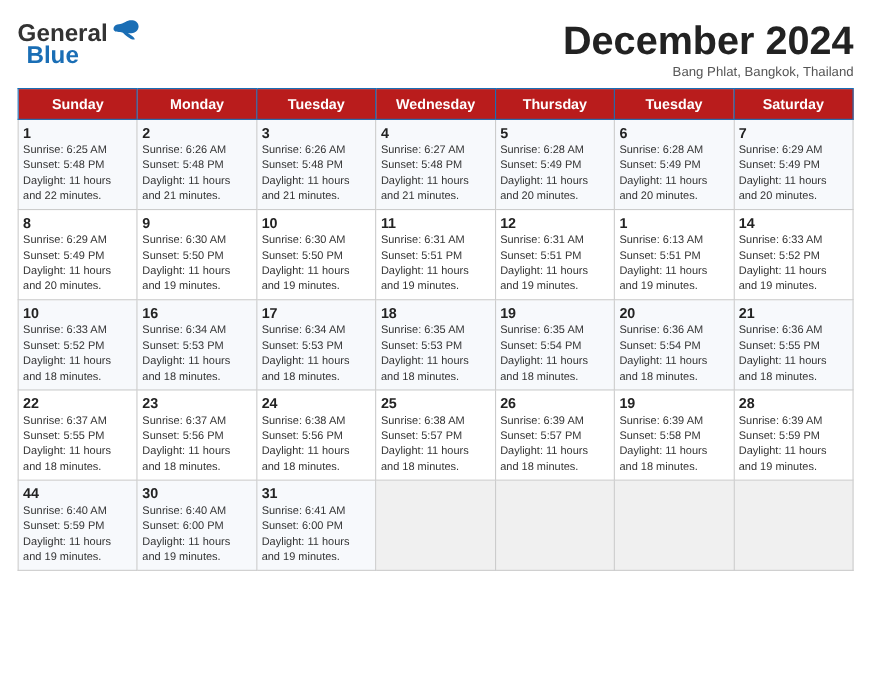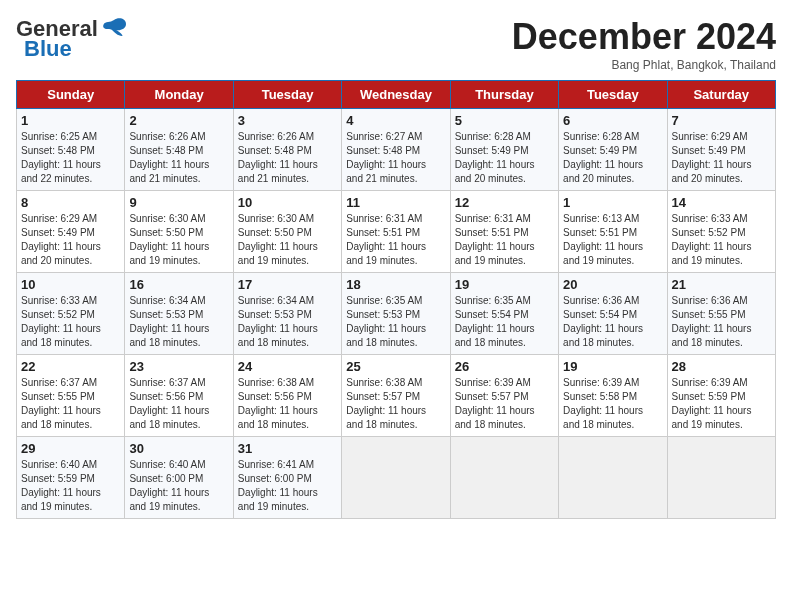--- a/index.html
+++ b/index.html
@@ -315,21 +315,21 @@
           <td>
             <span class="day-num">28</span>
             <div class="day-info" style="white-space: pre-line;">Sunrise: 6:39 AM
 Sunset: 5:59 PM
 Daylight: 11 hours
 and 19 minutes.</div>
           </td>
         </tr>
         <tr>
           <td>
-            <span class="day-num">29</span>
+            <span class="day-num">44</span>
             <div class="day-info" style="white-space: pre-line;">Sunrise: 6:40 AM
 Sunset: 5:59 PM
 Daylight: 11 hours
 and 19 minutes.</div>
           </td>
           <td>
             <span class="day-num">30</span>
             <div class="day-info" style="white-space: pre-line;">Sunrise: 6:40 AM
 Sunset: 6:00 PM
 Daylight: 11 hours

